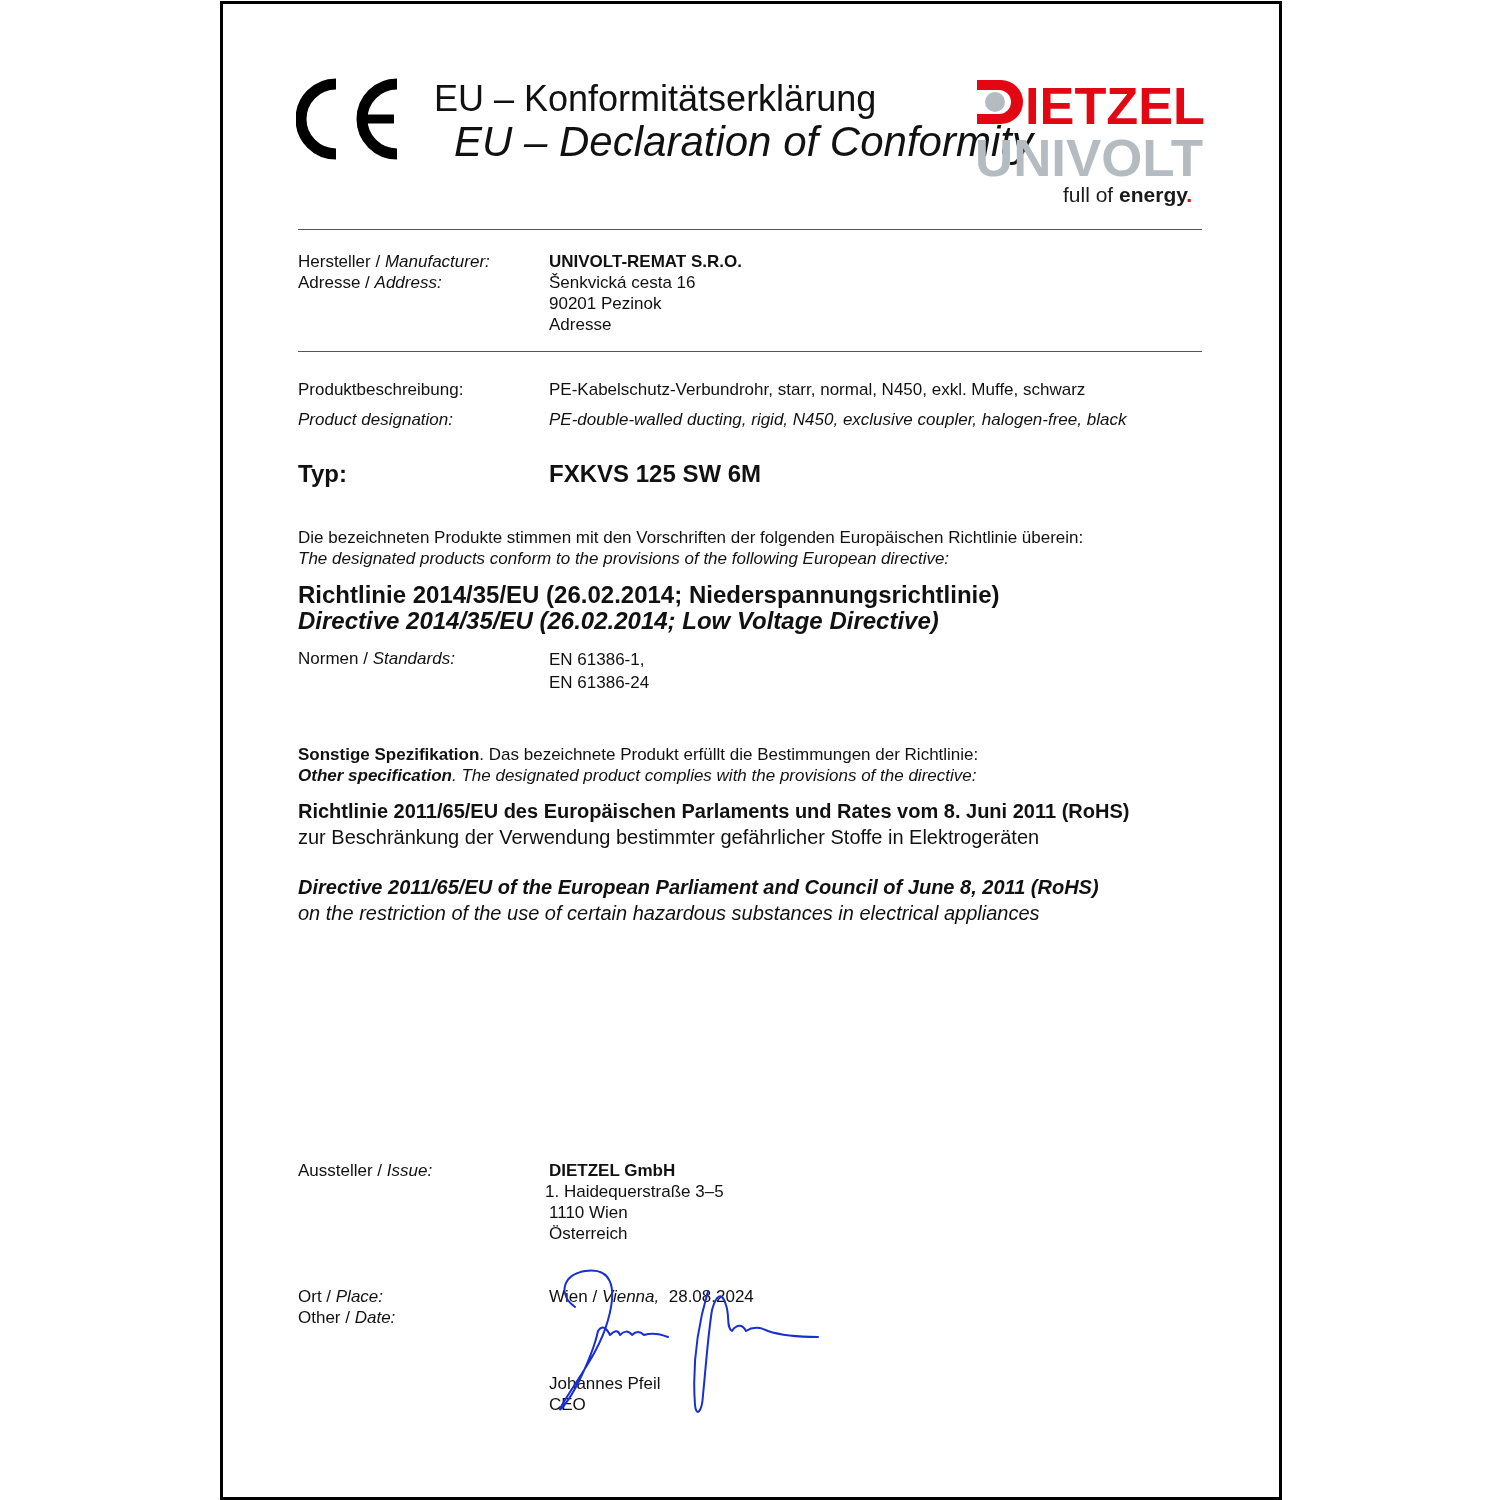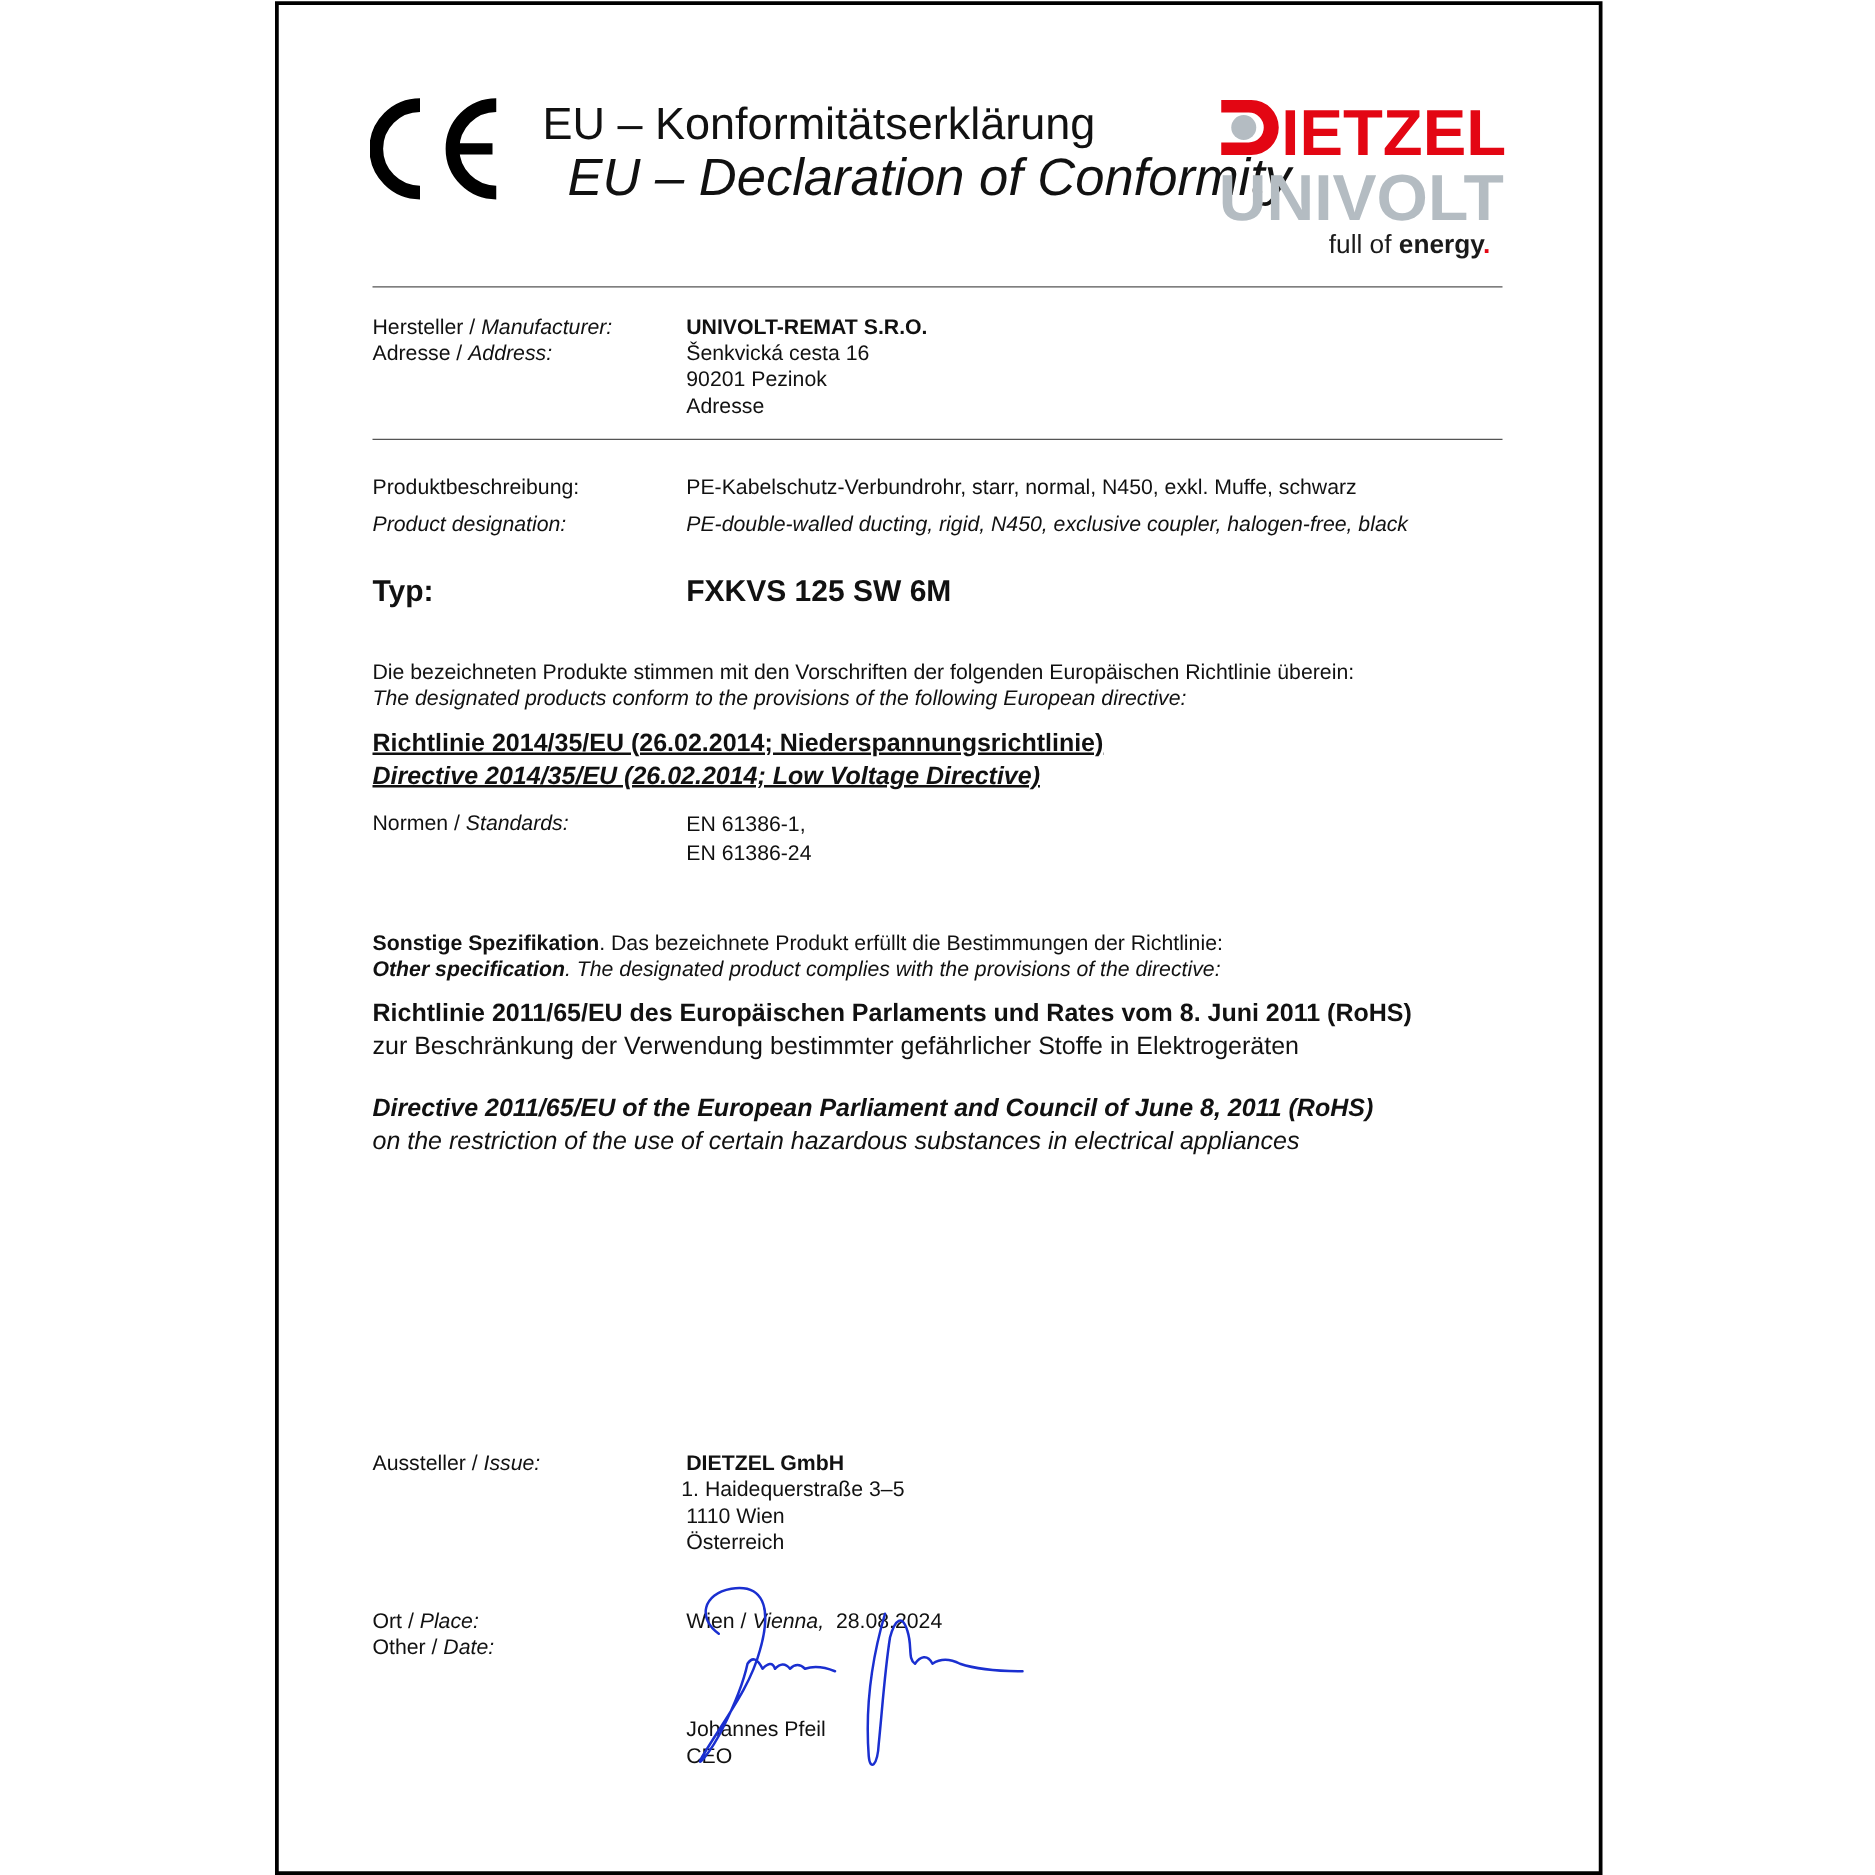--- a/index.html
+++ b/index.html
@@ -11,21 +11,21 @@
   .ce { left: 296px; top: 78px; width: 110px; height: 82px; }
   .title-de { left: 434px; top: 78px; font-size: 36px; line-height: 42px; }
   .title-en { left: 434px; top: 121px; font-size: 42px; line-height: 42px; font-style: italic; margin-left: 20px; }
   .logo { left: 975px; top: 78px; width: 232px; height: 130px; }
   .rule { position: absolute; left: 298px; width: 904px; height: 0; border-top: 1.5px solid #555; }
   .lbl { font-size: 17px; line-height: 21px; }
   .val { font-size: 17px; line-height: 21px; text-align: right; }
   .it { font-style: italic; }
   .b { font-weight: bold; }
   .typ { font-size: 24px; font-weight: bold; line-height: 28px; }
-  .dir { font-size: 20px; line-height: 26px; text-decoration: underline; }
+  .dir { font-size: 24px; line-height: 26px; }
   .big { font-size: 20px; line-height: 26px; }
   .sig { left: 540px; top: 1265px; width: 290px; height: 155px; }
 </style>
 </head>
 <body>
 
 <div class="page"></div>
 
 <svg class="abs ce" viewBox="0 0 110 82">
   <path d="M40 6 A35 35 0 1 0 40 76" fill="none" stroke="#000" stroke-width="11"></path>

